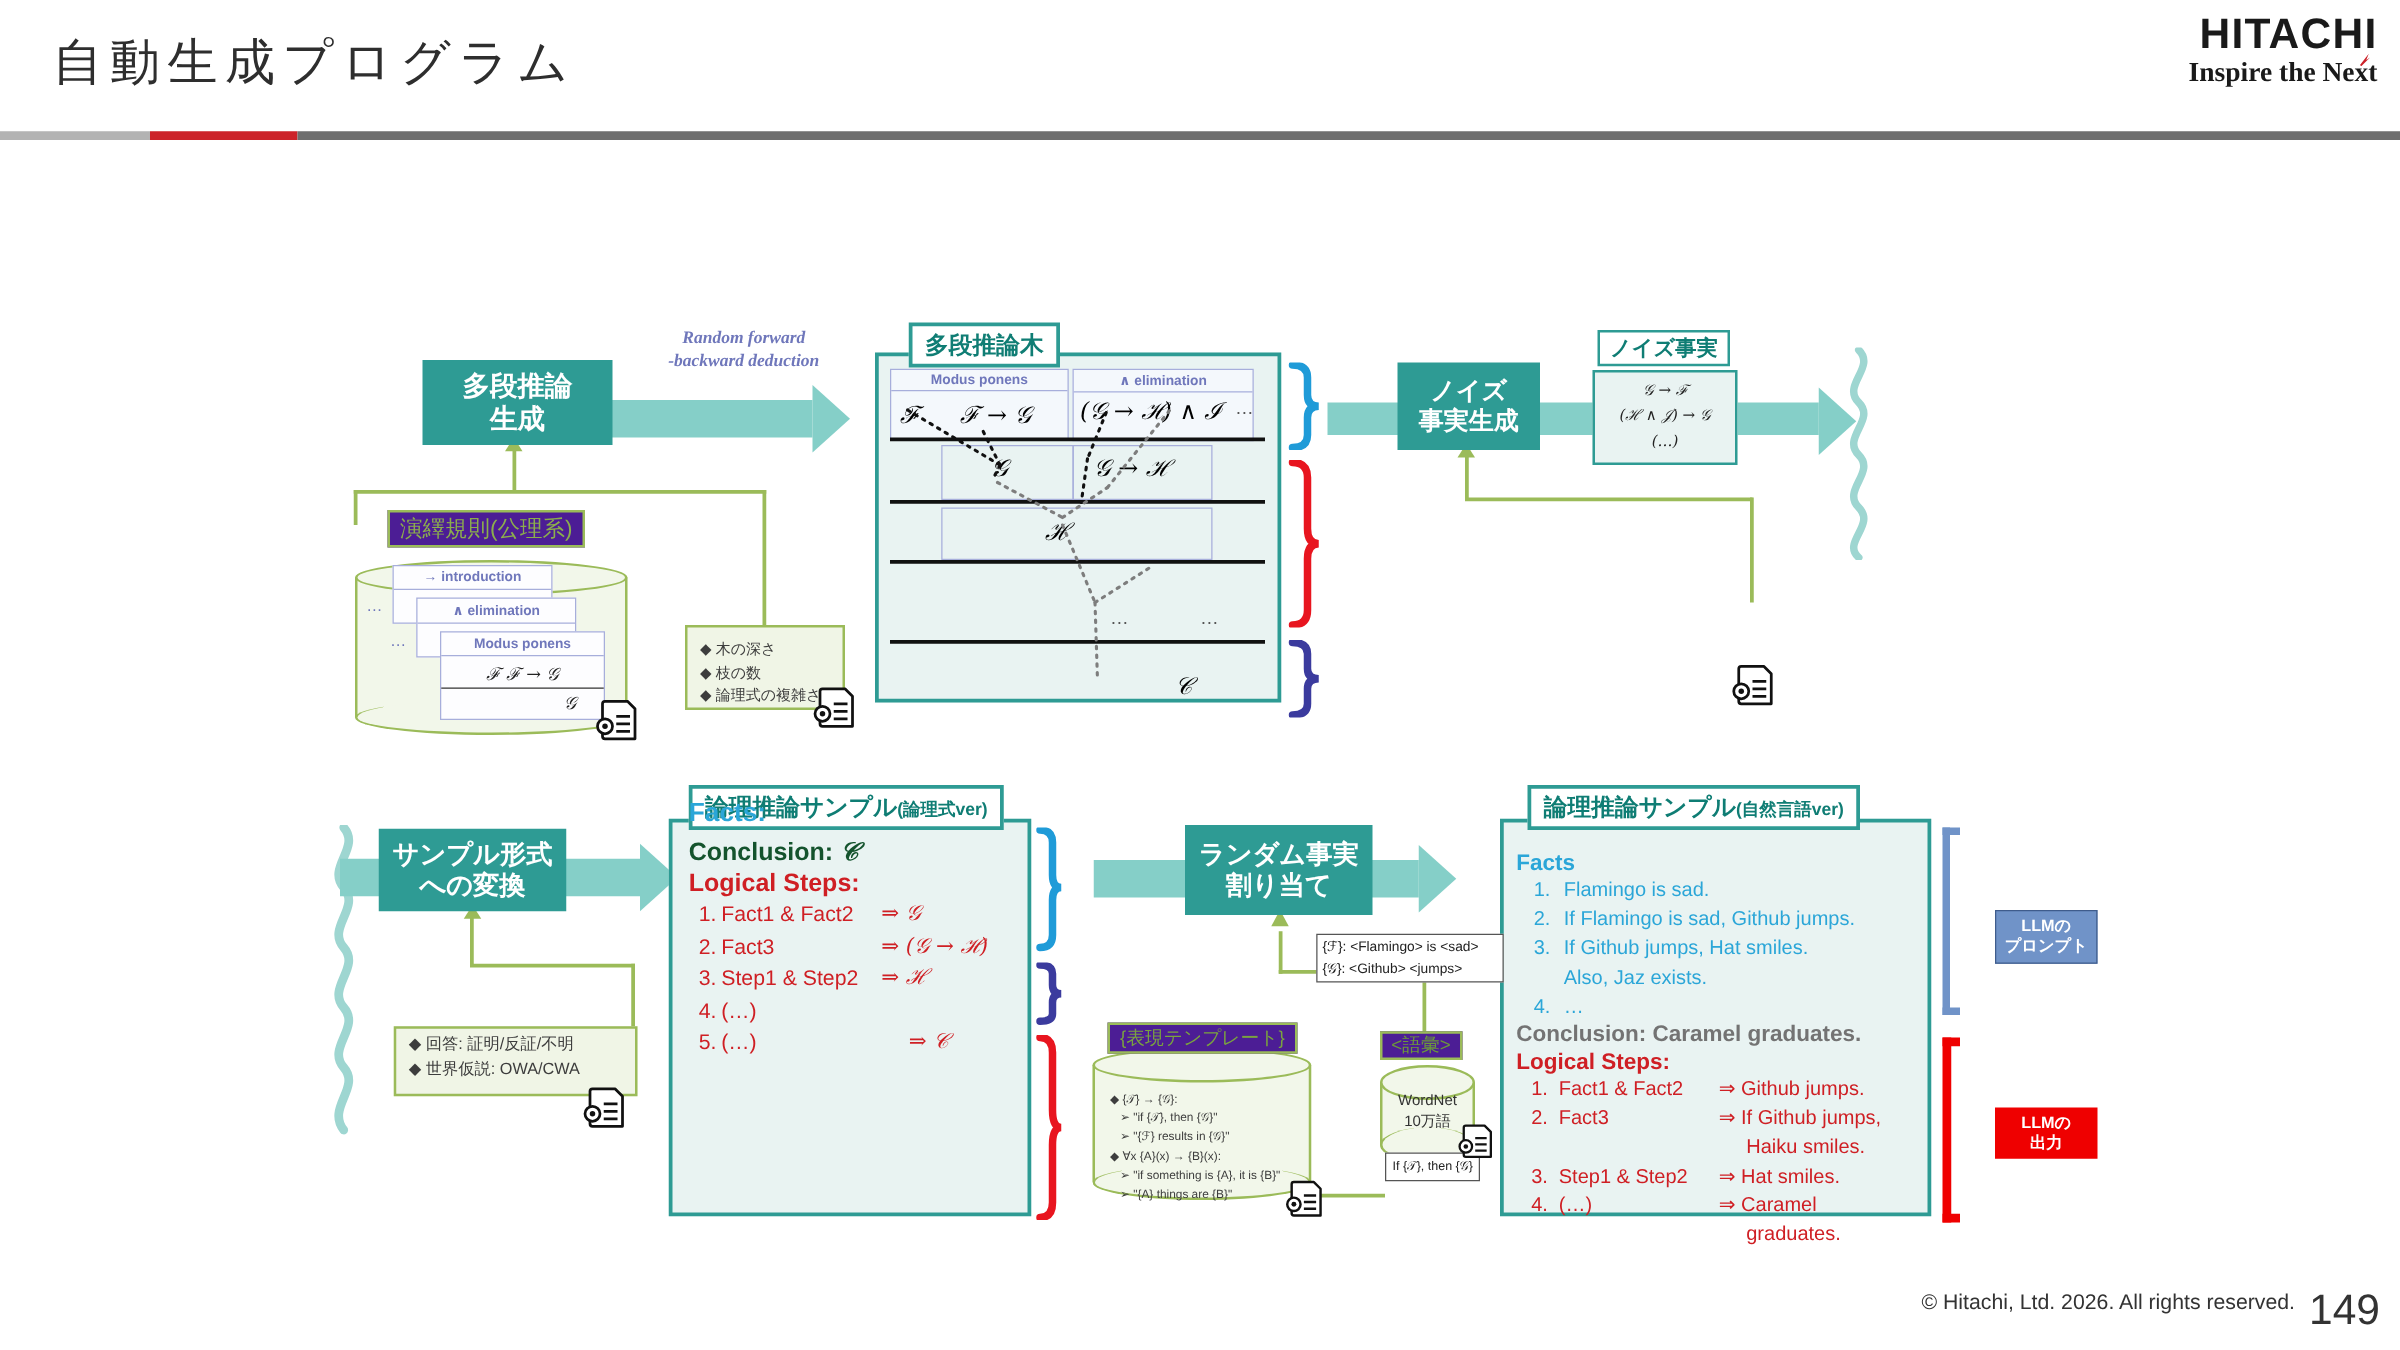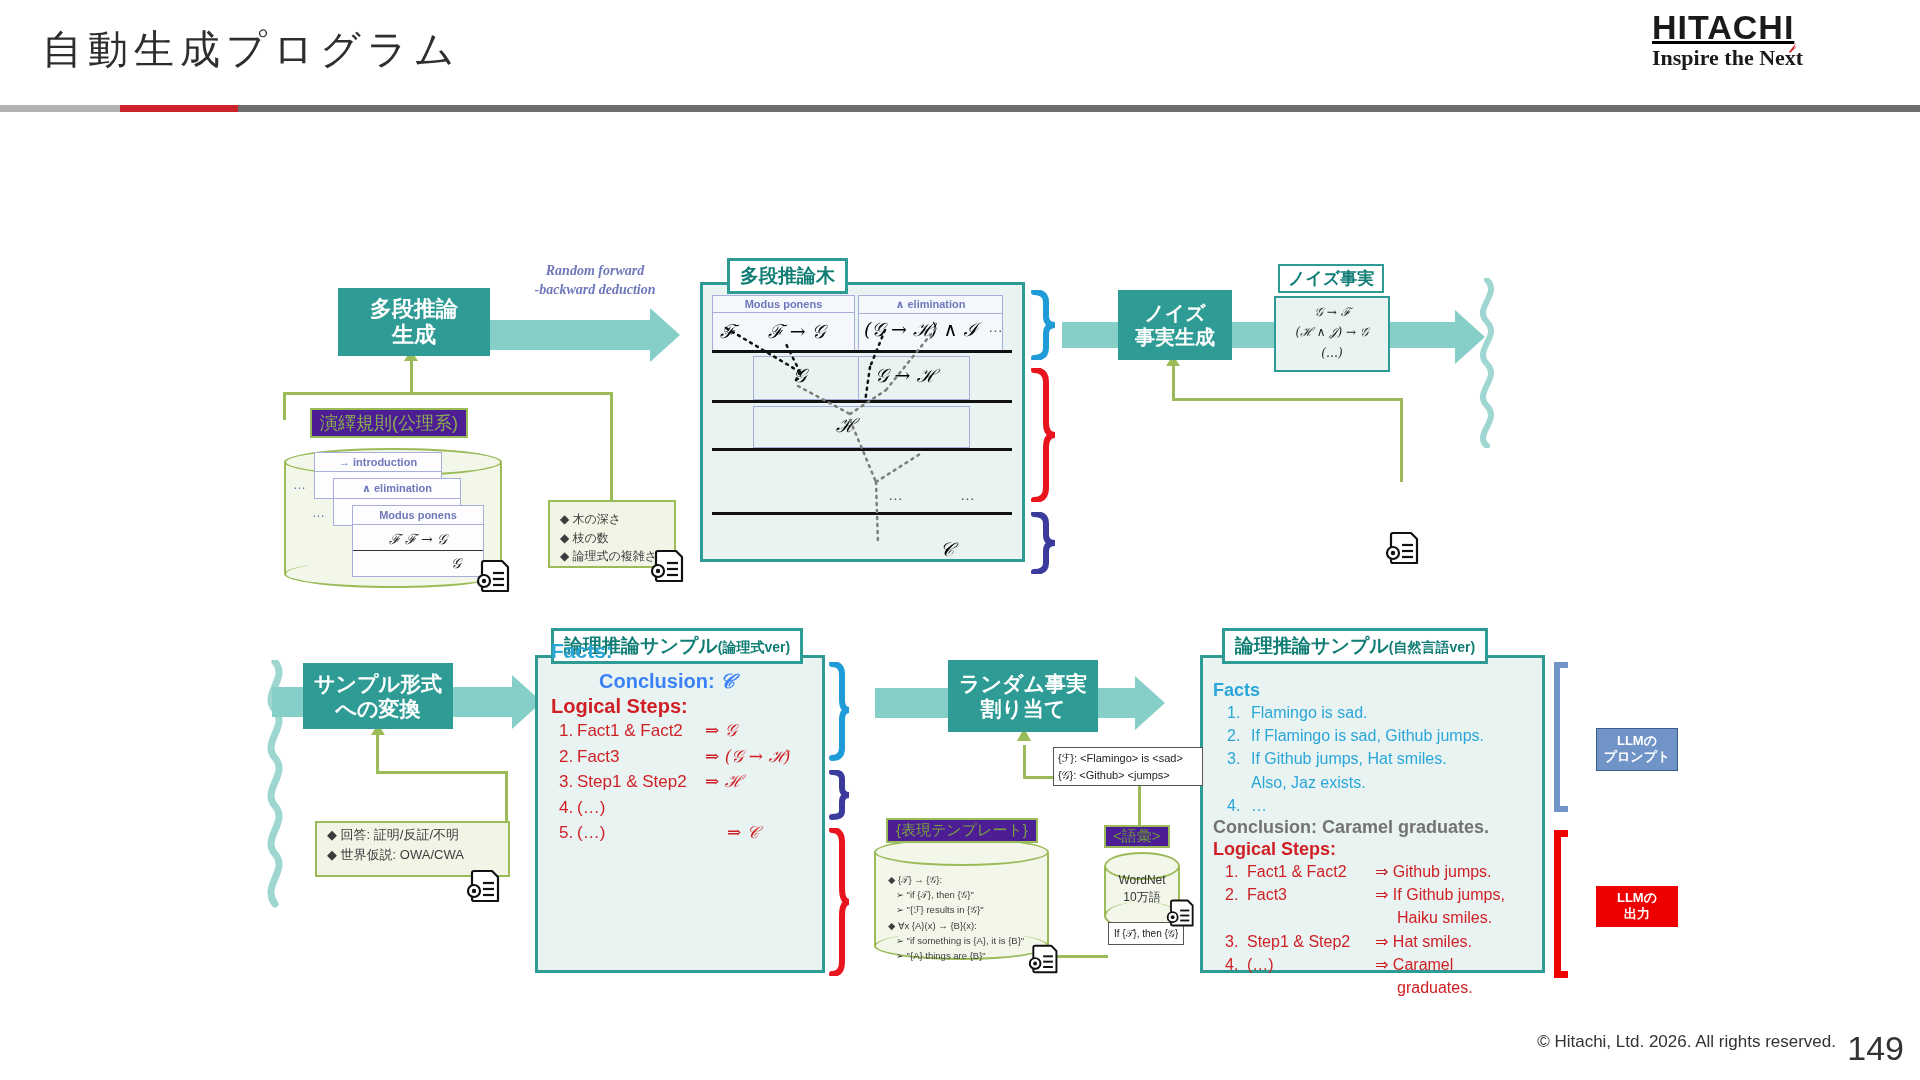--- a/index.html
+++ b/index.html
@@ -10,21 +10,21 @@
     overflow: hidden;
   }
   #slide { position: relative; width: 1920px; height: 1080px; background:#fff; }
 
   
   .slide-title {
     position:absolute; left:42px; top:22px;
     font-size:40px; letter-spacing:6px; color:#2e2e2e; font-weight:400;
     white-space:nowrap;
   }
-  .logo-wrap { position:absolute; right:18px; top:10px; text-align:left; width:250px;text-decoration:underline;}
+  .logo-wrap { position:absolute; right:18px; top:10px; text-align:right; width:250px;}
   .logo-main { font-size:34px; font-weight:bold; letter-spacing:1px; color:#1a1a1a; line-height:1; }
   .logo-sub  { font-size:22px; font-family:"Liberation Serif", serif; font-weight:bold; color:#1a1a1a; line-height:1.1; margin-top:2px; position:relative; display:inline-block;}
   .logo-spark { position:absolute; right:5px; top:-3px; width:10px; height:10px; }
 
   .rule { position:absolute; left:0; top:105px; height:7px; }
   .rule.grey-l { left:0;    width:120px; background:#b3b3b3; }
   .rule.red    { left:120px;width:118px; background:#cc2229; }
   .rule.grey-r { left:238px;width:1682px;background:#6e6e6e; }
 
   
@@ -306,21 +306,21 @@
     <circle cx="8" cy="23" r="2.2" fill="#111"></circle>
   </svg>
 
   <div class="panel" style="left:535px; top:655px; width:290px; height:318px;"></div>
   <div class="panel-title" style="left:551px; top:628px;">
     <span>論理推論サンプル</span><span class="sub">(論理式ver)</span>
   </div>
 
   <div style="position:absolute; left:551px; top:639px; width:270px; z-index:6;">
     <div style="font-size:21px; font-weight:bold; color:#2ba6d8;">Facts:</div>
-    <div style="font-size:20px; font-weight:bold; color:#3b82f6; margin-top:6px;margin-left:48px;">
+    <div style="font-size:20px; font-weight:bold; color:#14532d; margin-top:6px;">
       <span>Conclusion:</span> <span class="math">𝒞</span>
     </div>
     <div style="font-size:20px; font-weight:bold; color:#cf1f24; margin-top:2px;">Logical Steps:</div>
     <div style="color:#cf1f24; font-size:17px; line-height:1.5; padding-left:8px;">
       <div style="display:flex;">
           <span style="width:18px;">1.</span>
           <span style="width:128px;">Fact1 &amp; Fact2</span>
           <span class="math">⇒ 𝒢</span>
         </div>
       <div style="display:flex;">

